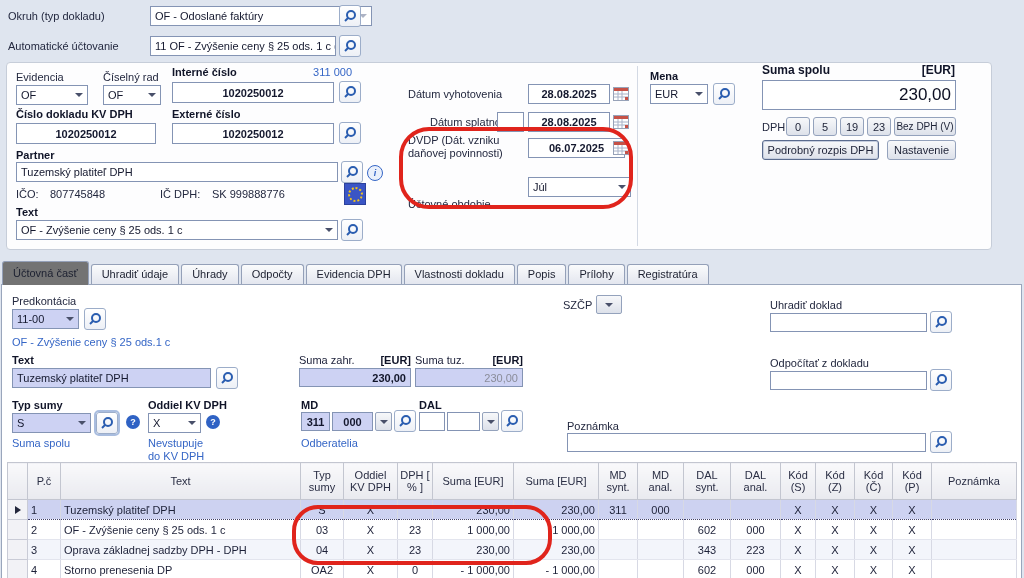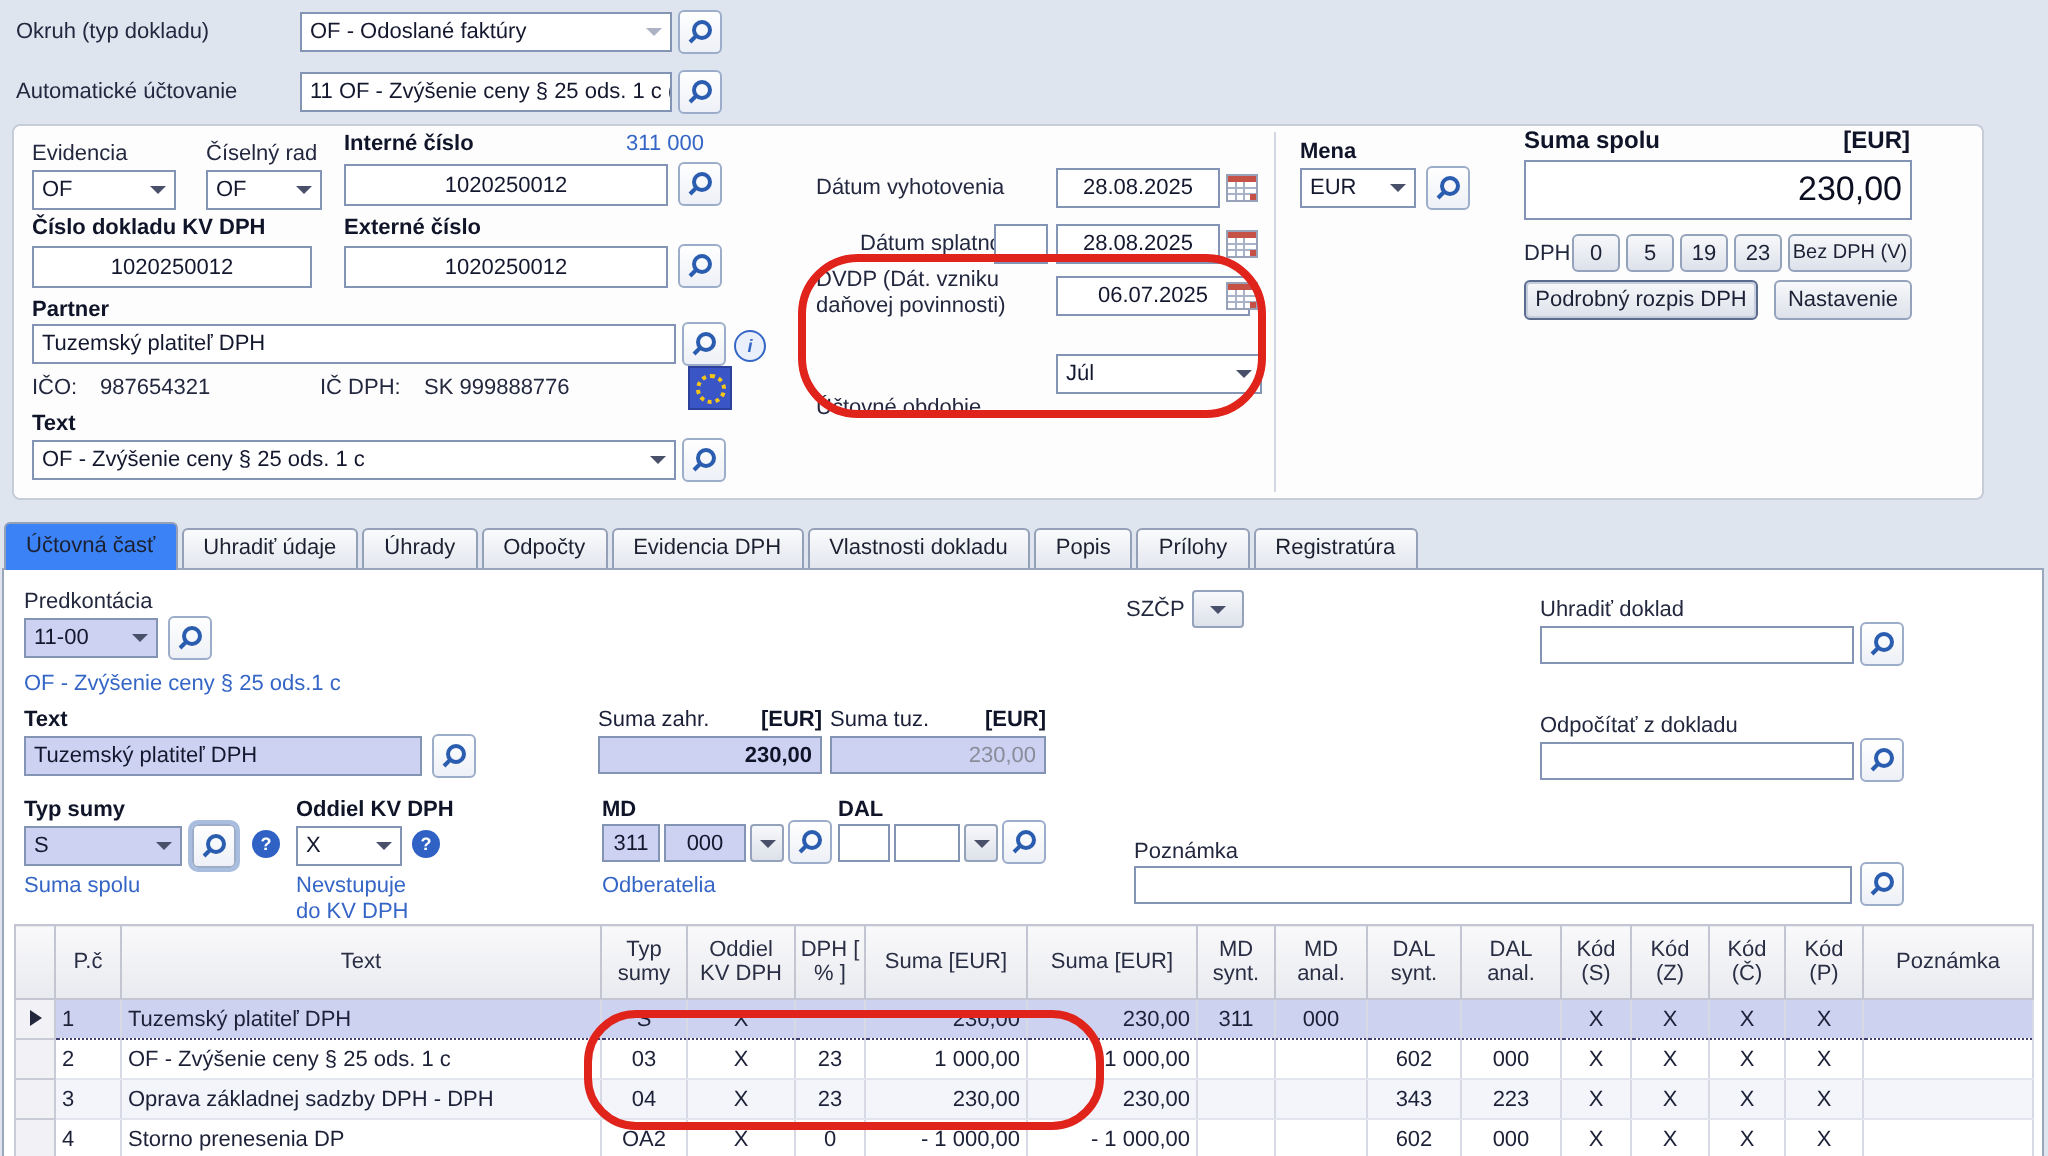--- a/index.html
+++ b/index.html
@@ -8,42 +8,42 @@
     background:#dfe5ef;font-family:"Liberation Sans",sans-serif;font-size:11px;color:#1b1f38;
   }
   .lbl{position:absolute;white-space:nowrap;color:#23283f;}
   .b{font-weight:bold;color:#101428;}
   .blue{color:#3566c6;}
   .gray{color:#8a8c99;}
   .row{position:absolute;display:flex;justify-content:space-between;align-items:center;}
   .fld{position:absolute;box-sizing:border-box;height:20px;background:#fff;border:1px solid #8494b4;
        display:flex;align-items:center;padding:0 4px;color:#14182e;white-space:nowrap;overflow:hidden;}
   .lav{background:#cdd2f3;}
-  .center{justify-content:center;}
+  .center{justify-content:center;font-weight:bold;}
   .right{justify-content:flex-end;}
   .tri{width:0;height:0;border-left:4px solid transparent;border-right:4px solid transparent;
        border-top:4px solid #49506a;margin-left:auto;flex:none;}
   .tri.dis{border-top-color:#adb3c4;}
   .magbtn{position:absolute;width:22px;height:22px;box-sizing:border-box;background:linear-gradient(#ffffff,#edf0f6);
        border:1px solid #9cadc9;border-radius:3px;display:flex;align-items:center;justify-content:center;}
   .magbtn.focus{outline:2px solid #a9bddf;}
   .arrbtn{position:absolute;box-sizing:border-box;background:linear-gradient(#f7f8fa,#dde1ea);
        border:1px solid #94a2bc;border-radius:2px;display:flex;align-items:center;justify-content:center;}
   .arrbtn .tri{margin:0;}
   .btn{position:absolute;box-sizing:border-box;height:19px;background:linear-gradient(#f7f8fa,#dde1ea);
        border:1px solid #94a2bc;border-radius:3px;display:flex;align-items:center;justify-content:center;
        color:#1c2136;white-space:nowrap;}
   .btn.def{border:1px solid #5a6b8e;box-shadow:inset 0 0 0 1px #c6cede;}
   .groupbox{position:absolute;left:6px;top:62px;width:984px;height:186px;background:#fdfdfe;
        border:1px solid #c6cdd9;border-radius:4px;}
   .vdiv{position:absolute;left:637px;top:66px;width:1px;height:180px;background:#d3d9e4;}
   .tabs{position:absolute;left:2px;top:261px;display:flex;align-items:flex-end;height:24px;}
   .tab{box-sizing:border-box;height:21px;padding:3px 10px 0;margin-right:2px;background:linear-gradient(#fafbfc,#e2e5ee);
        border:1px solid #94a0b8;border-bottom:none;border-radius:3px 3px 0 0;color:#1c2030;white-space:nowrap;}
-  .tab.active{background:#3b82f6;height:24px;padding-top:5px;position:relative;z-index:3;}
+  .tab.active{background:#737373;height:24px;padding-top:5px;position:relative;z-index:3;}
   .panel{position:absolute;left:1px;top:284px;width:1021px;height:294px;background:#fff;
        border:1px solid #9aa6bc;border-bottom:none;box-sizing:border-box;}
   .cal{position:absolute;}
   .euflag{position:absolute;width:22px;height:22px;background:#3a55c5;border:1px solid #2c419c;
        box-sizing:border-box;display:flex;align-items:center;justify-content:center;}
   .euflag span{width:11px;height:11px;border:2px dotted #f5c518;border-radius:50%;}
   .iicon{position:absolute;width:14px;height:14px;border-radius:50%;border:1px solid #3566c6;background:#eaf0fb;
        color:#3566c6;font-weight:bold;font-style:italic;font-size:9px;display:flex;align-items:center;justify-content:center;}
   .qicon{position:absolute;width:14px;height:14px;border-radius:50%;background:#2f62c4;color:#fff;
        font-weight:bold;font-size:9px;display:flex;align-items:center;justify-content:center;}
@@ -64,21 +64,21 @@
   td.a-c{text-align:center;}
   td.a-r{text-align:right;padding-right:8px;}
   .selarrow{width:0;height:0;border-top:4px solid transparent;border-bottom:4px solid transparent;
        border-left:6px solid #23273c;display:inline-block;}
   .biglbl{font-size:17px;color:#0c0f22;}
 </style>
 </head>
 <body>
 
 <span class="lbl" style="left:8px;top:10px">Okruh (typ dokladu)</span>
-<div class="fld" style="left:150px;top:6px;width:186px">
+<div class="fld" style="left:150px;top:6px;width:222px">
   <span>OF - Odoslané faktúry</span>
     <span class="tri dis"></span>
 </div>
 <div class="magbtn" style="left:339px;top:5px">
   <svg width="14" height="14">
       <circle cx="8" cy="6" r="4" fill="none" stroke="#2a5db0" stroke-width="2"></circle>
       <line x1="2" y1="12" x2="5" y2="9" stroke="#2a5db0" stroke-width="2"></line>
     </svg>
 </div>
 
@@ -142,21 +142,21 @@
 </div>
 <div class="magbtn" style="left:341px;top:161px">
   <svg width="14" height="14">
       <circle cx="8" cy="6" r="4" fill="none" stroke="#2a5db0" stroke-width="2"></circle>
       <line x1="2" y1="12" x2="5" y2="9" stroke="#2a5db0" stroke-width="2"></line>
     </svg>
 </div>
 <div class="iicon" style="left:367px;top:165px">i</div>
 
 <span class="lbl" style="left:16px;top:188px">IČO:</span>
-<span class="lbl" style="left:50px;top:188px">987654321</span>
+<span class="lbl" style="left:50px;top:188px">807745848</span>
 <span class="lbl" style="left:160px;top:188px">IČ DPH:</span>
 <span class="lbl" style="left:212px;top:188px">SK 999888776</span>
 <div class="euflag" style="left:344px;top:183px">
     <span></span>
   </div>
 
 <span class="lbl b" style="left:16px;top:206px">Text</span>
 <div class="fld" style="left:16px;top:220px;width:322px">
   <span>OF - Zvýšenie ceny § 25 ods. 1 c</span>
     <span class="tri"></span>

